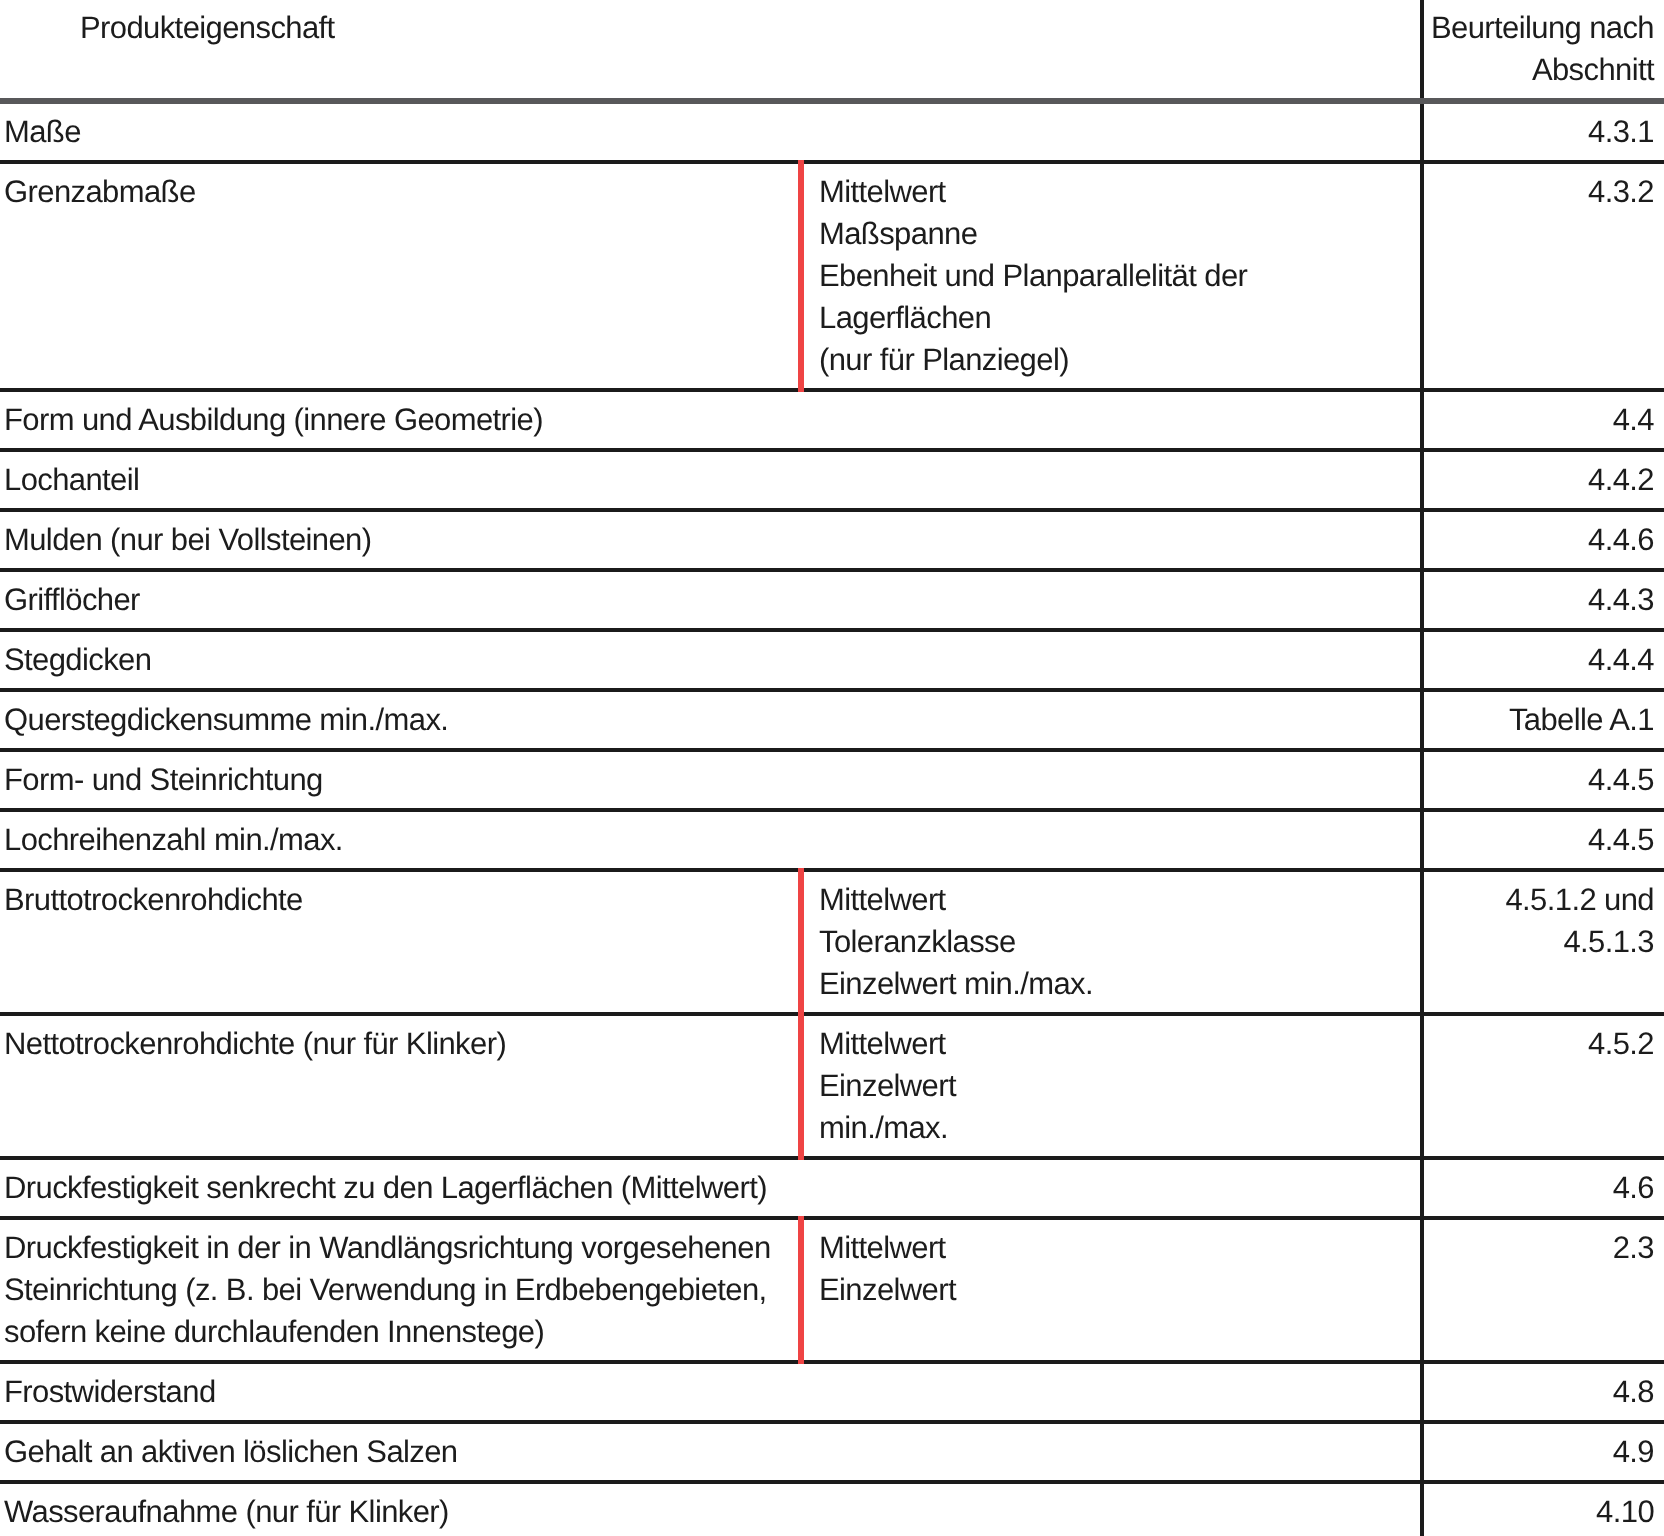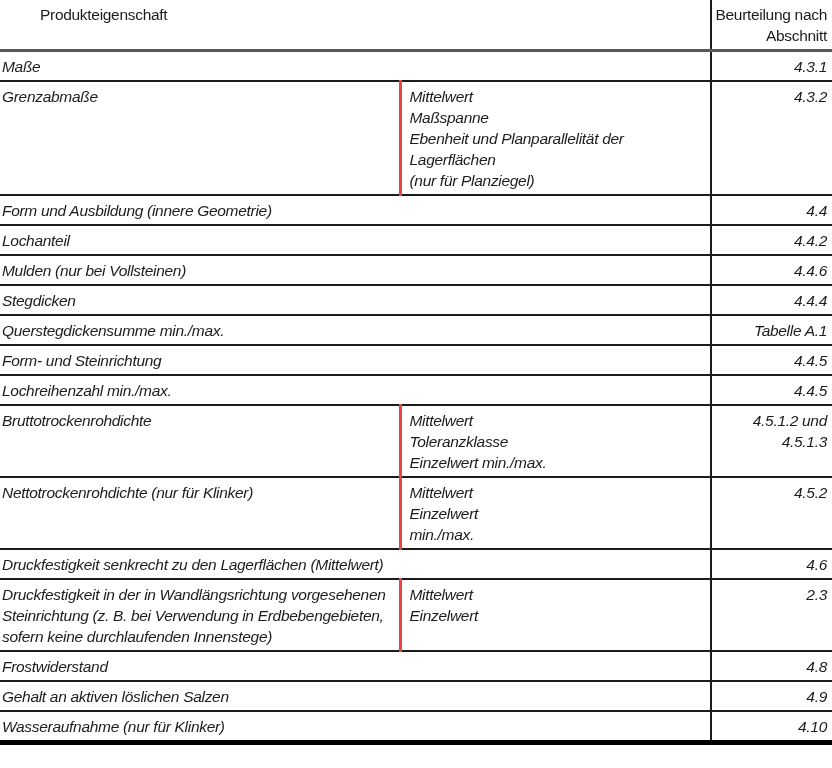--- a/index.html
+++ b/index.html
@@ -28,21 +28,20 @@
     overflow: hidden;
   }
   
   .doc-table thead th {
     border-bottom: 3px solid #58585a;
     padding-left: 40px;
   }
   
   .doc-table tbody td {
     border-bottom: 2px solid #1b1b1b;
-    font-style: italic;
   }
   .doc-table tbody tr:last-child td {
     border-bottom: 5px solid #000000;
   }
   
   .doc-table .section,
   .doc-table th.assessment {
     border-left: 2px solid #1b1b1b;
     padding-left: 2px;
     text-align: right;
@@ -87,20 +86,24 @@
         <td class="prop" colspan="2">Form und Ausbildung (innere Geometrie)</td>
         <td class="section">4.4</td>
       </tr>
       <tr>
         <td class="prop" colspan="2">Lochanteil</td>
         <td class="section">4.4.2</td>
       </tr>
       <tr>
         <td class="prop" colspan="2">Mulden (nur bei Vollsteinen)</td>
         <td class="section">4.4.6</td>
+      </tr>
+      <tr>
+        <td class="prop" colspan="2">Grifflöcher</td>
+        <td class="section">4.4.3</td>
       </tr>
       <tr>
         <td class="prop" colspan="2">Stegdicken</td>
         <td class="section">4.4.4</td>
       </tr>
       <tr>
         <td class="prop" colspan="2">Querstegdickensumme min./max.</td>
         <td class="section">Tabelle A.1</td>
       </tr>
       <tr>

